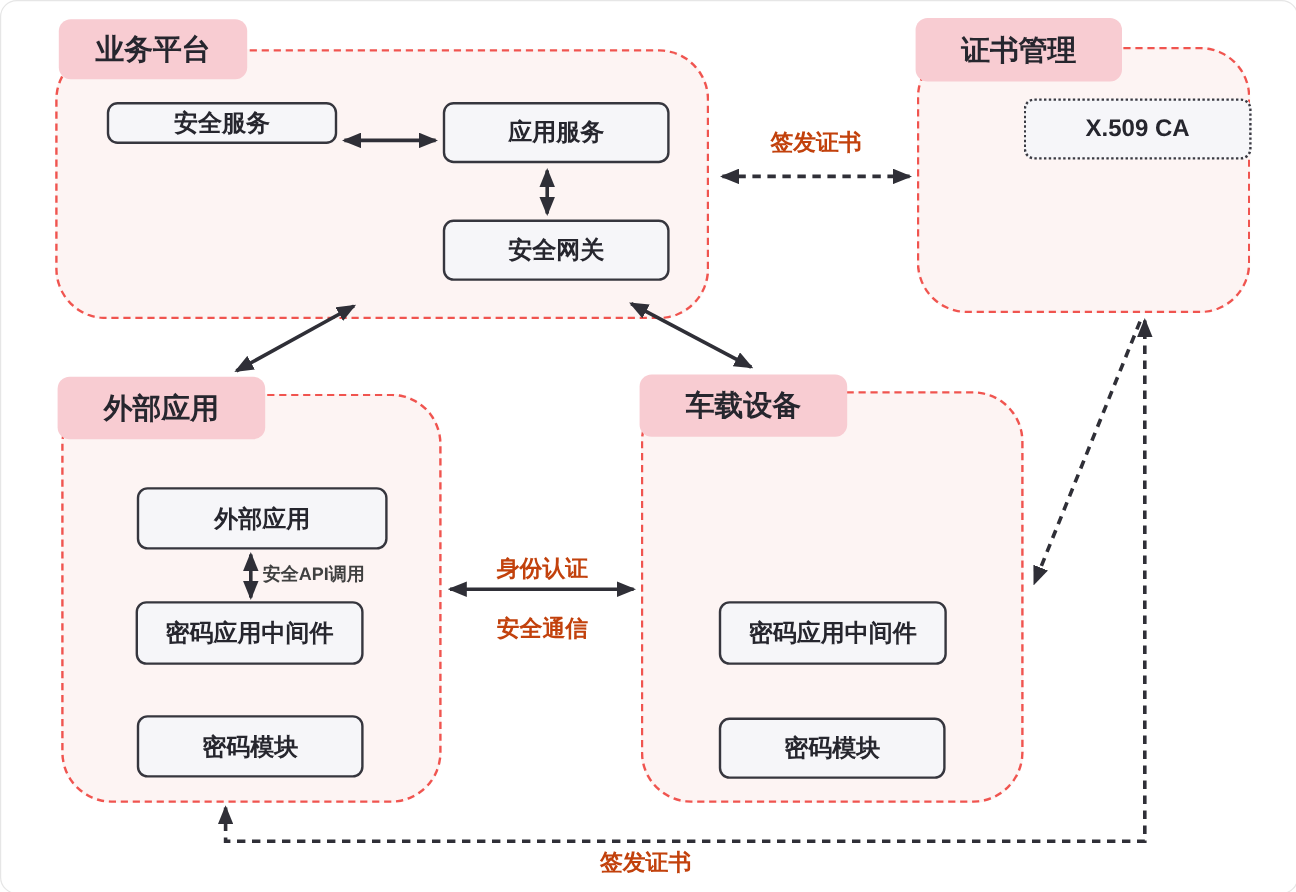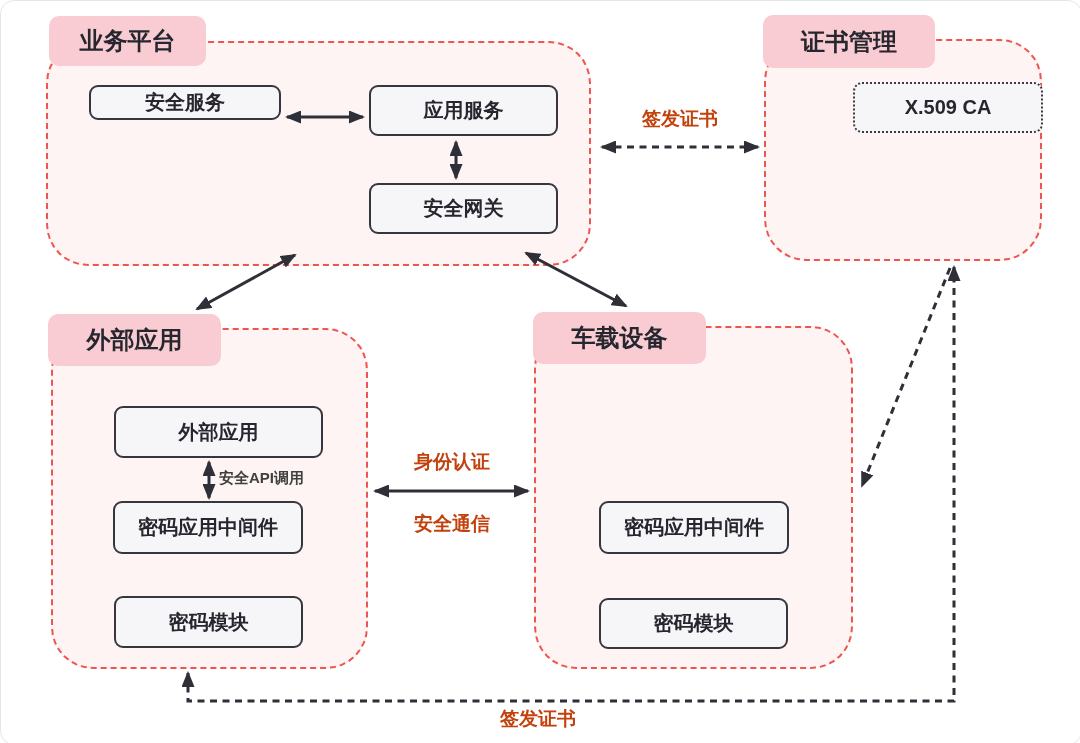--- a/index.html
+++ b/index.html
@@ -71,18 +71,18 @@
   <div class="node dotted" style="left:852px;top:81px;width:190px;height:51px">X.509 CA</div>
 
   <div class="node" style="left:113px;top:405px;width:209px;height:52px">外部应用</div>
   <div class="node" style="left:112px;top:500px;width:190px;height:53px">密码应用中间件</div>
   <div class="node" style="left:113px;top:595px;width:189px;height:52px">密码模块</div>
 
   <div class="node" style="left:598px;top:500px;width:190px;height:53px">密码应用中间件</div>
   <div class="node" style="left:598px;top:597px;width:189px;height:51px">密码模块</div>
 
   <div class="elabel" style="left:597px;top:105px;width:164px">签发证书</div>
-  <div class="elabel" style="left:371px;top:448px;width:160px">身份认证</div>
+  <div class="elabel" style="left:371px;top:460px;width:160px">身份认证</div>
   <div class="elabel" style="left:371px;top:510px;width:160px">安全通信</div>
   <div class="elabel red" style="left:218px;top:468px">安全API调用</div>
   <div class="elabel" style="left:452px;top:705px;width:170px">签发证书</div>
 
 </div>
 
 </body></html>

